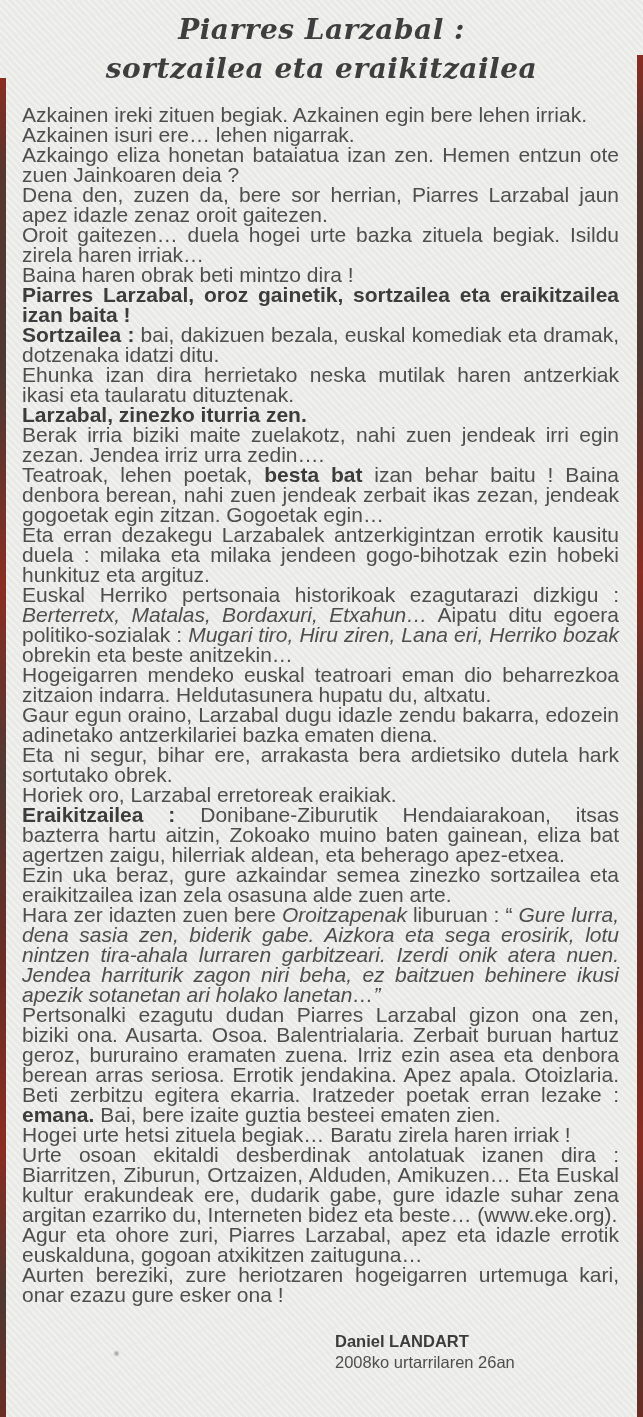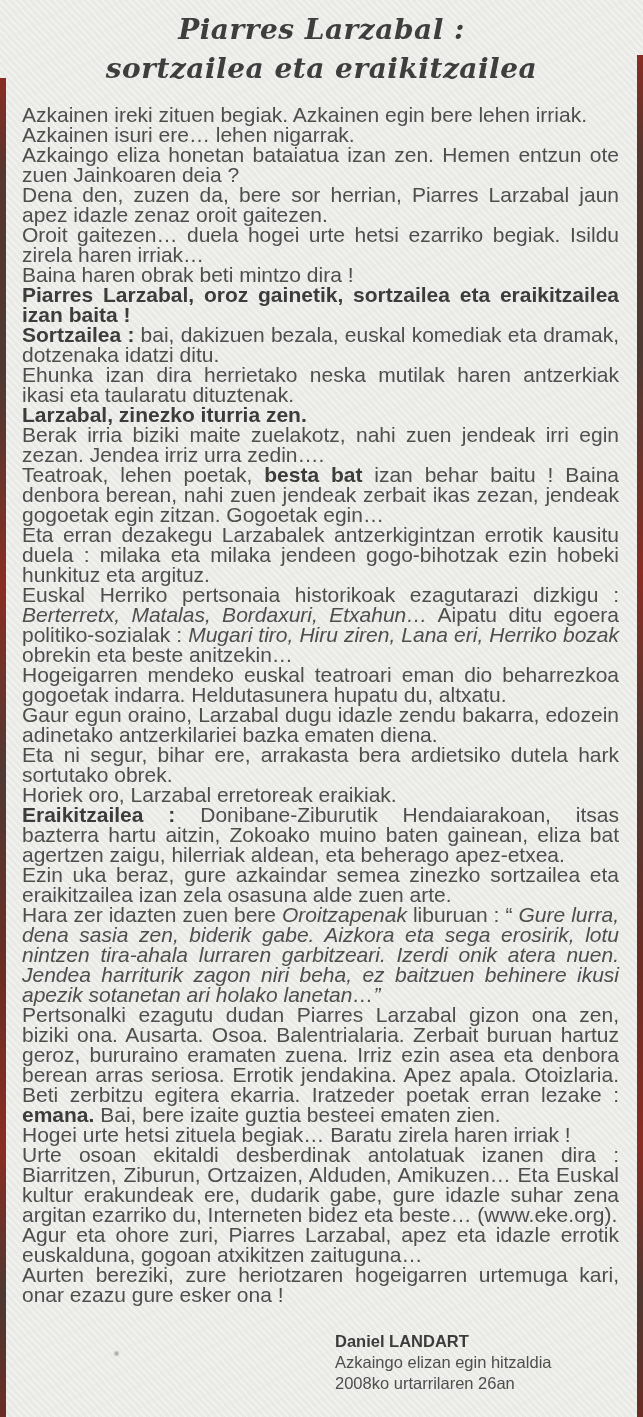--- a/index.html
+++ b/index.html
@@ -68,45 +68,44 @@
   <h1 class="title">
     <span>Piarres Larzabal :</span>
     <span>sortzailea eta eraikitzailea</span>
   </h1>
 
   <div class="body-text">
       <p><span>Azkainen ireki zituen begiak. Azkainen egin bere lehen irriak.</span></p>
       <p><span>Azkainen isuri ere… lehen nigarrak.</span></p>
       <p><span>Azkaingo eliza honetan bataiatua izan zen. Hemen entzun ote zuen Jainkoaren deia ?</span></p>
       <p><span>Dena den, zuzen da, bere sor herrian, Piarres Larzabal jaun apez idazle zenaz oroit gaitezen.</span></p>
-      <p><span>Oroit gaitezen… duela hogei urte hetsi ezarriko begiak. Isildu zirela haren irriak…</span></p>
+      <p><span>Oroit gaitezen… duela hogei urte bazka zituela begiak. Isildu zirela haren irriak…</span></p>
       <p><span>Baina haren obrak beti mintzo dira !</span></p>
       <p><span class="b">Piarres Larzabal, oroz gainetik, sortzailea eta eraikitzailea izan baita !</span></p>
       <p><span class="b">Sortzailea : </span><span>bai, dakizuen bezala, euskal komediak eta dramak, dotzenaka idatzi ditu.</span></p>
       <p><span>Ehunka izan dira herrietako neska mutilak haren antzerkiak ikasi eta taularatu dituztenak.</span></p>
       <p><span class="b">Larzabal, zinezko iturria zen.</span></p>
       <p><span>Berak irria biziki maite zuelakotz, nahi zuen jendeak irri egin zezan. Jendea irriz urra zedin….</span></p>
       <p><span>Teatroak, lehen poetak, </span><span class="b">besta bat</span><span> izan behar baitu ! Baina denbora berean, nahi zuen jendeak zerbait ikas zezan, jendeak gogoetak egin zitzan. Gogoetak egin…</span></p>
       <p><span>Eta erran dezakegu Larzabalek antzerkigintzan errotik kausitu duela : milaka eta milaka jendeen gogo-bihotzak ezin hobeki hunkituz eta argituz.</span></p>
       <p><span>Euskal Herriko pertsonaia historikoak ezagutarazi dizkigu : </span><span class="i">Berterretx, Matalas, Bordaxuri, Etxahun…</span><span> Aipatu ditu egoera politiko-sozialak : </span><span class="i">Mugari tiro, Hiru ziren, Lana eri, Herriko bozak</span><span> obrekin eta beste anitzekin…</span></p>
-      <p><span>Hogeigarren mendeko euskal teatroari eman dio beharrezkoa gogoetak indarra. Heldutasunera hupatu du, altxatu.</span></p>
+      <p><span>Hogeigarren mendeko euskal teatroari eman dio beharrezkoa zitzaion indarra. Heldutasunera hupatu du, altxatu.</span></p>
       <p><span>Gaur egun oraino, Larzabal dugu idazle zendu bakarra, edozein adinetako antzerkilariei bazka ematen diena.</span></p>
       <p><span>Eta ni segur, bihar ere, arrakasta bera ardietsiko dutela hark sortutako obrek.</span></p>
       <p><span>Horiek oro, Larzabal erretoreak eraikiak.</span></p>
       <p><span class="b">Eraikitzailea : </span><span>Donibane-Ziburutik Hendaiarakoan, itsas bazterra hartu aitzin, Zokoako muino baten gainean, eliza bat agertzen zaigu, hilerriak aldean, eta beherago apez-etxea.</span></p>
       <p><span>Ezin uka beraz, gure azkaindar semea zinezko sortzailea eta eraikitzailea izan zela osasuna alde zuen arte.</span></p>
       <p><span>Hara zer idazten zuen bere </span><span class="i">Oroitzapenak</span><span> liburuan : “ </span><span class="i">Gure lurra, dena sasia zen, biderik gabe. Aizkora eta sega erosirik, lotu nintzen tira-ahala lurraren garbitzeari. Izerdi onik atera nuen. Jendea harriturik zagon niri beha, ez baitzuen behinere ikusi apezik sotanetan ari holako lanetan…”</span></p>
       <p><span>Pertsonalki ezagutu dudan Piarres Larzabal gizon ona zen, biziki ona. Ausarta. Osoa. Balentrialaria. Zerbait buruan hartuz geroz, bururaino eramaten zuena. Irriz ezin asea eta denbora berean arras seriosa. Errotik jendakina. Apez apala. Otoizlaria. Beti zerbitzu egitera ekarria. Iratzeder poetak erran lezake : </span><span class="b">emana.</span><span> Bai, bere izaite guztia besteei ematen zien.</span></p>
       <p><span>Hogei urte hetsi zituela begiak… Baratu zirela haren irriak !</span></p>
       <p><span>Urte osoan ekitaldi desberdinak antolatuak izanen dira : Biarritzen, Ziburun, Ortzaizen, Alduden, Amikuzen… Eta Euskal kultur erakundeak ere, dudarik gabe, gure idazle suhar zena argitan ezarriko du, Interneten bidez eta beste… (www.eke.org).</span></p>
       <p><span>Agur eta ohore zuri, Piarres Larzabal, apez eta idazle errotik euskalduna, gogoan atxikitzen zaituguna…</span></p>
       <p><span>Aurten bereziki, zure heriotzaren hogeigarren urtemuga kari, onar ezazu gure esker ona !</span></p>
     </div>
 
   <div class="speck"></div>
 
   <div class="signature">
     <div class="author">Daniel LANDART</div>
-    <div>Azkaingo elizan egin hitzaldia</div>
     <div>2008ko urtarrilaren 26an</div>
   </div>
 
 </div>
 
 </body></html>

